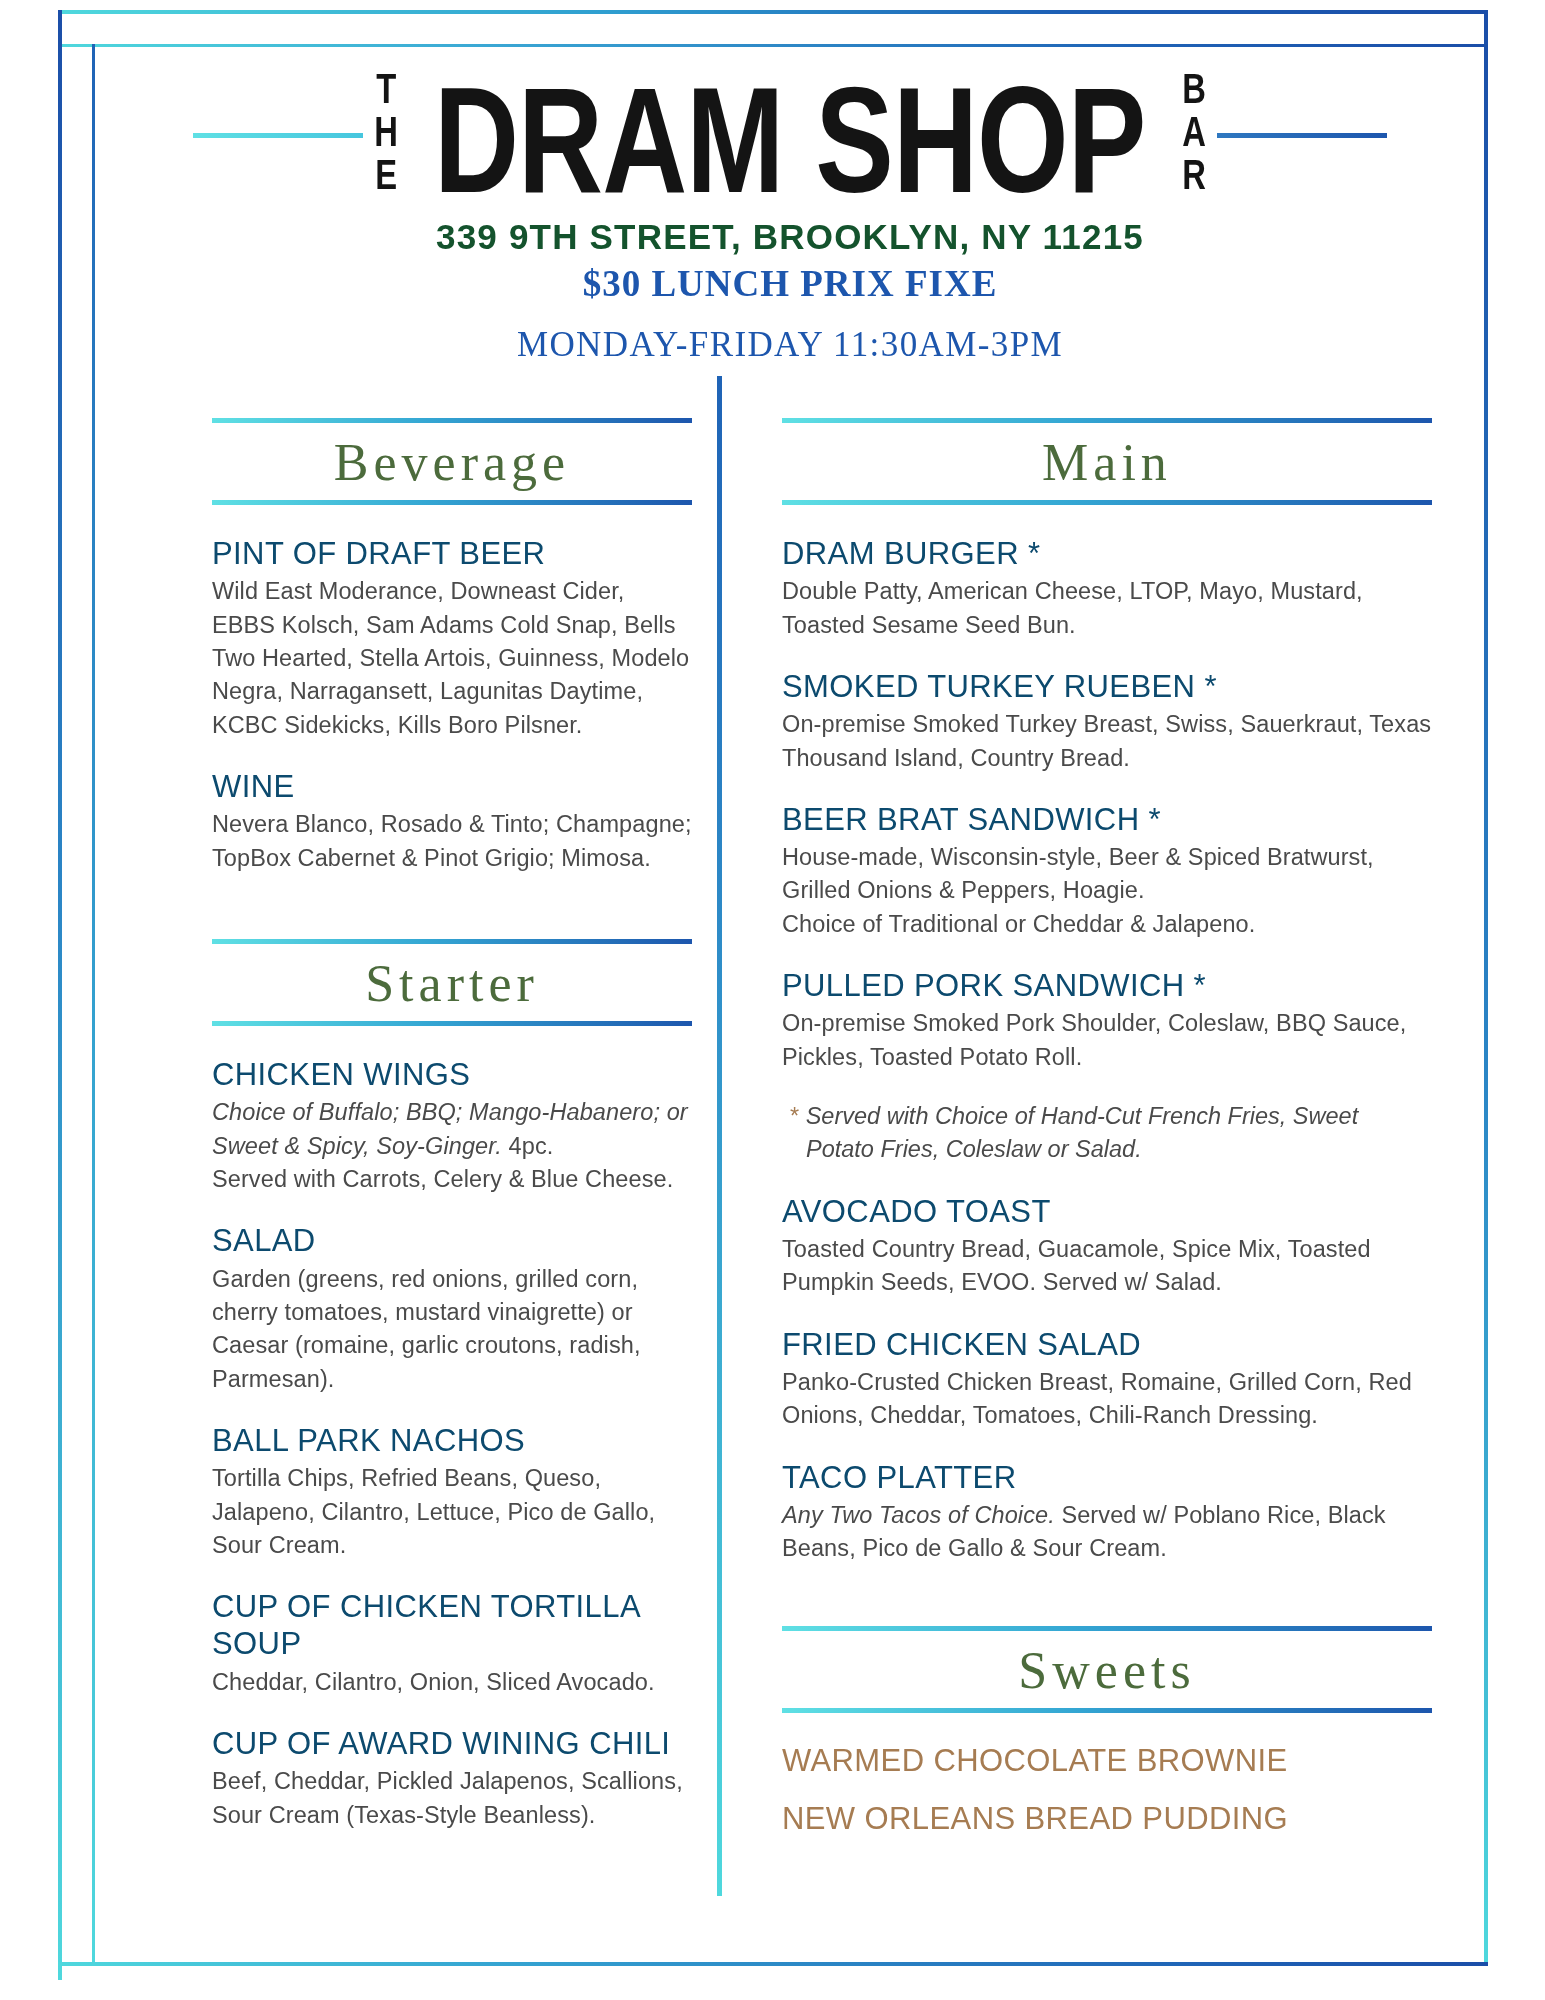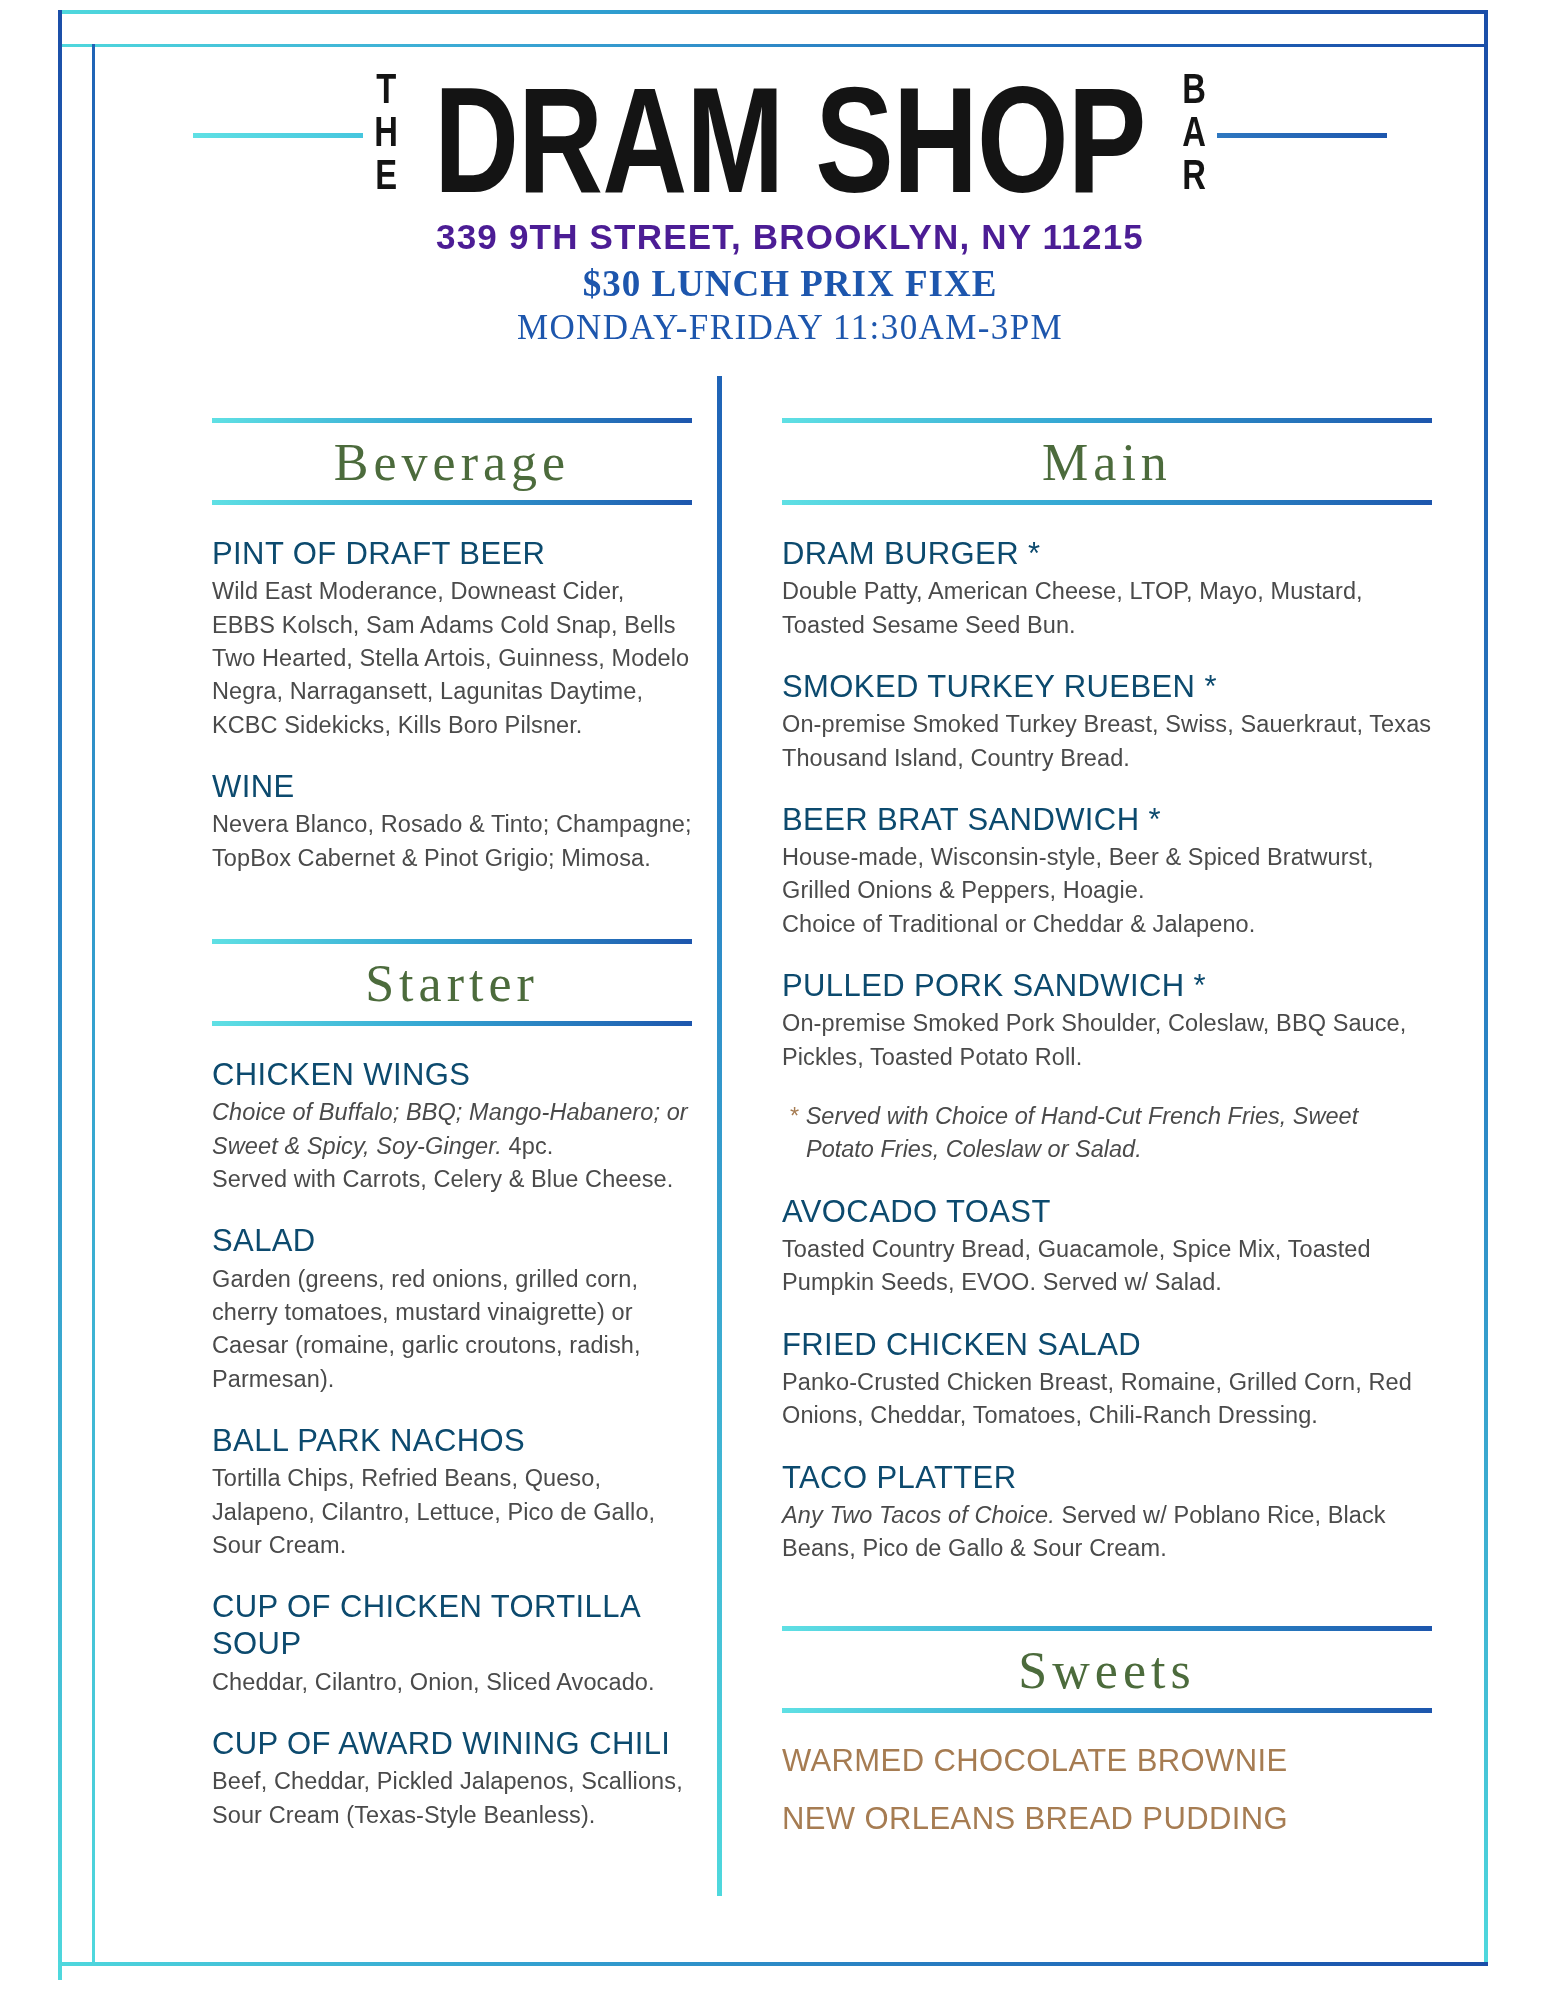--- a/index.html
+++ b/index.html
@@ -114,21 +114,21 @@
     transform-origin: center bottom;
     white-space: nowrap;
     padding: 0 2px;
   }
 
   .address {
     font-family: "Liberation Sans", sans-serif;
     font-weight: 700;
     font-size: 35px;
     letter-spacing: 1.2px;
-    color: #4c1d95;
+    color: #14532d;
     margin-top: -6px;
     white-space: nowrap;
   }
 
   .blue-line {
     font-family: "Liberation Serif", serif;
     color: #1d56ad;
     letter-spacing: 1.4px;
   }
   .rw-title {
@@ -136,21 +136,21 @@
     margin-top: 16px;
   }
   .rw-price {
     font-size: 37px;
     font-weight: 700;
     margin-top: 5px;
     letter-spacing: 1px;
   }
   .rw-hours {
     font-size: 35px;
-    margin-top: 3px;
+    margin-top: 20px;
   }
 
   
   .columns {
     position: absolute;
     left: 107px;
     top: 418px;
     width: 1392px;
     height: 1540px;
     display: flex;

